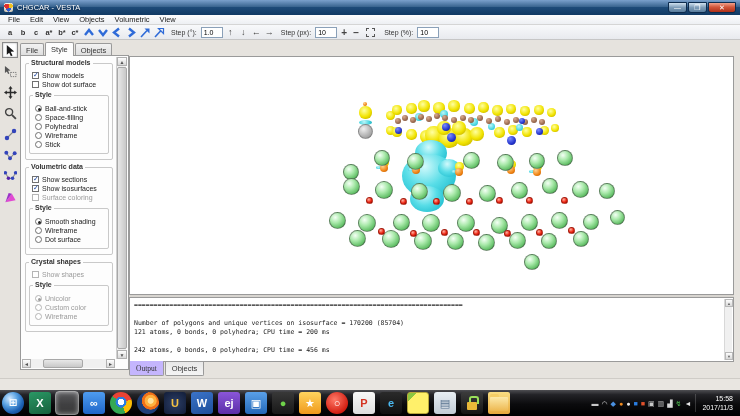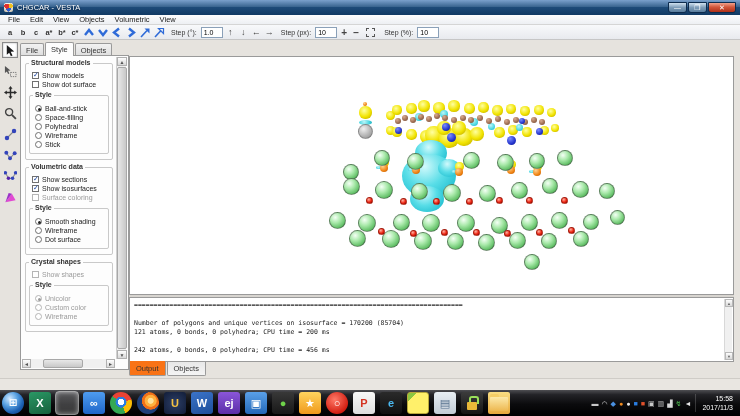--- a/index.html
+++ b/index.html
@@ -95,21 +95,21 @@
 
   .splitter { position:absolute; left:129px; top:295px; width:605px; height:2px; background:#d8d5d0; }
   .output { position:absolute; left:129px; top:297px; width:605px; height:65px; background:#fff; border:1px solid #9a9a9a; padding:3px 10px 2px 4px; }
   .output pre { font-family:"DejaVu Sans Mono","Liberation Mono",monospace; font-size:6.5px; line-height:9px; color:#222; white-space:pre; }
   .out-vscroll { position:absolute; right:1px; top:1px; width:8px; bottom:1px; background:#f0f0f0; border-left:1px solid #d8d8d8; }
   .out-vscroll span { display:block; width:8px; height:8px; background:linear-gradient(#fdfdfd,#d8d8d8); border:1px solid #b8b8b8; font-size:4px; color:#666; text-align:center; line-height:7px; }
   .out-vscroll span.dn { position:absolute; bottom:0; }
   .out-tabs { position:absolute; left:129px; top:362px; width:605px; height:16px; display:flex; align-items:flex-start; }
   .out-tab { padding:2px 6px; font-size:7.5px; border:1px solid #9a9a9a; border-top:none;
     background:linear-gradient(#e8e8e8,#f4f4f4); border-radius:0 0 2px 2px; margin-right:1px; color:#333; }
-  .out-tab.active { background:#f97316; margin-top:-1px; padding-top:3px; z-index:3; position:relative; }
+  .out-tab.active { background:#c4b5fd; margin-top:-1px; padding-top:3px; z-index:3; position:relative;font-family:Liberation Serif, serif; }
 
   .statusstrip { position:absolute; left:0; top:378px; width:740px; height:12px; background:#e9e6e1; border-top:1px solid #cfccc7; }
 
   
   .taskbar { position:absolute; left:0; top:390px; width:740px; height:26px;
     background:linear-gradient(180deg,#4e4e52 0%,#232327 18%,#0b0b0d 55%,#000 100%);
     display:flex; align-items:center; padding:0 2px; }
   .tb-icons { display:flex; align-items:center; gap:5px; }
   .tbi { width:22px; height:22px; border-radius:3px; display:flex; align-items:center; justify-content:center;
     font-size:11px; font-weight:bold; position:relative; flex:none; }

